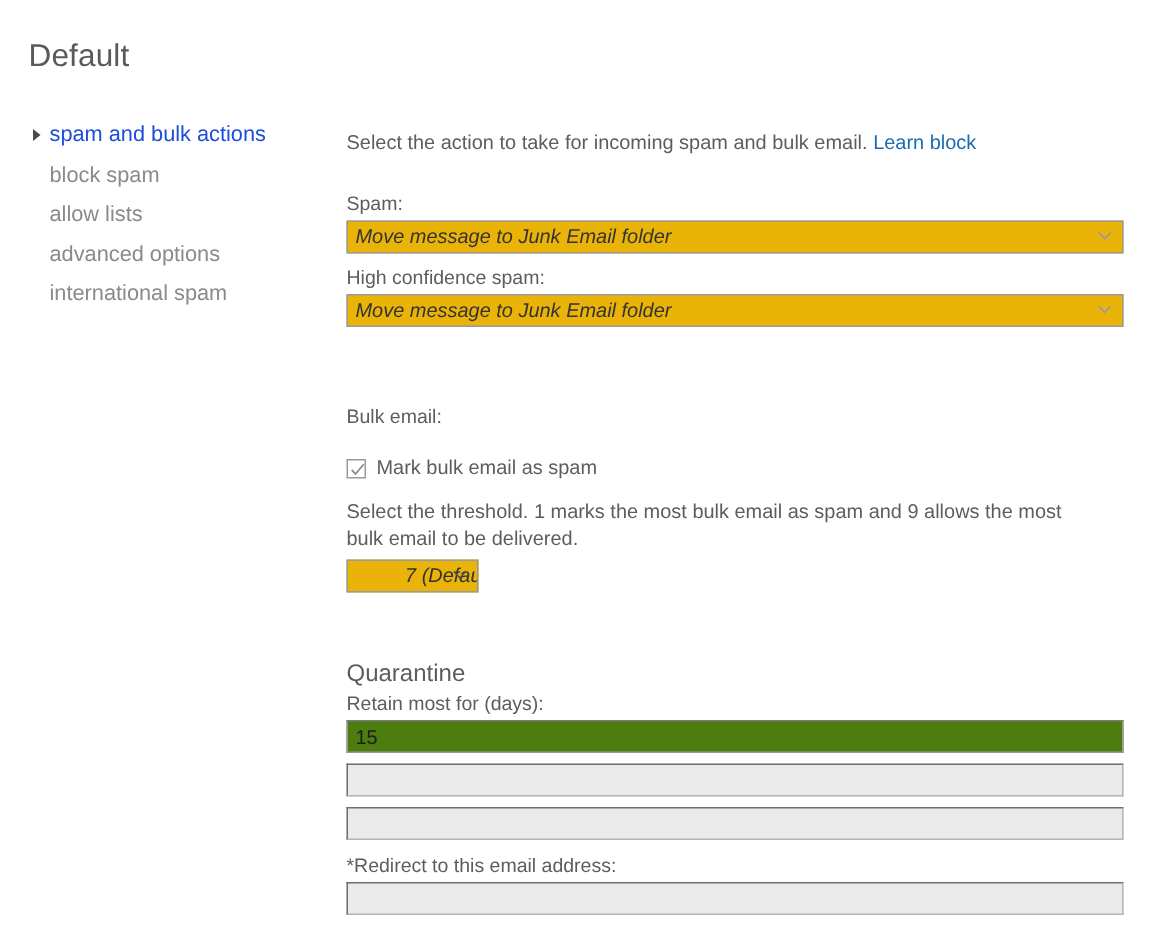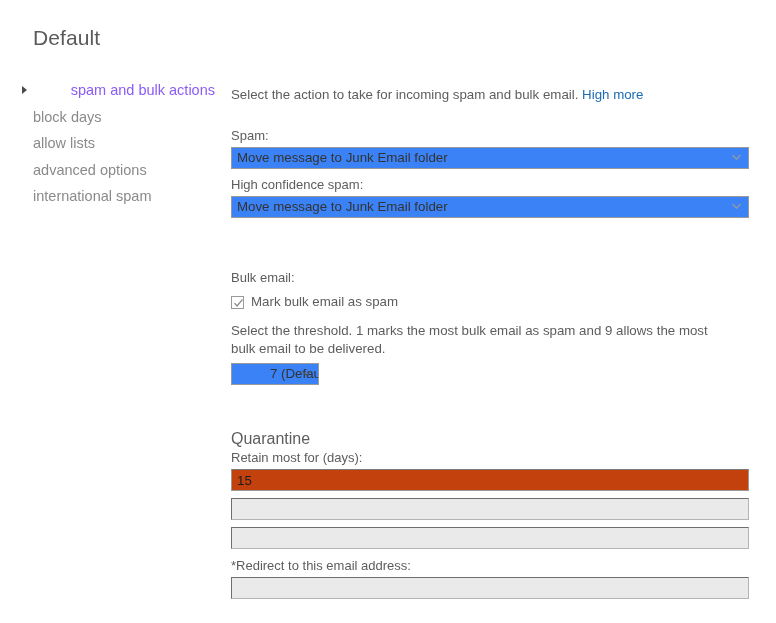--- a/index.html
+++ b/index.html
@@ -12,21 +12,21 @@
     background: #ffffff;
     font-family: "Liberation Sans", sans-serif;
     color: #444444;
     overflow: hidden;
     position: relative;
   }
 
   
   .page-title {
     position: absolute;
-    left: 33px;
+    left: 19px;
     top: 26px;
     font-size: 21px;
     font-weight: 400;
     color: #5a5a5a;
     letter-spacing: 0.1px;
   }
 
   
   .sidebar {
     position: absolute;
@@ -37,22 +37,21 @@
   .nav-item {
     position: relative;
     font-size: 14.5px;
     line-height: 26.5px;
     color: #8a8a8a;
     padding-left: 13px;
     white-space: nowrap;
     cursor: pointer;
   }
   .nav-item.selected {
-    color: #8b5cf6;
-    text-align: right;
+    color: #1d4ed8;
   }
   .nav-item .caret {
     position: absolute;
     left: 2px;
     top: 50%;
     transform: translateY(-50%);
     width: 0;
     height: 0;
     border-top: 4px solid transparent;
     border-bottom: 4px solid transparent;
@@ -86,29 +85,30 @@
     color: #5d5d5d;
     margin-bottom: 2px;
   }
 
   
   .select-box {
     position: relative;
     box-sizing: border-box;
     height: 22px;
     border: 1px solid #9a9a9a;
-    background: #3b82f6;
+    background: #eab308;
     font-size: 13.3px;
     color: #333333;
     line-height: 20px;
     padding: 0 26px 0 5px;
     white-space: nowrap;
     overflow: hidden;
     cursor: pointer;
     margin-bottom: 6px;
+    font-style: italic;
   }
   .select-box.wide { width: 518px; }
   .select-box.small {
     width: 88px;
     display: inline-block;
     margin-bottom: 0;
     padding-right: 22px;
     padding-left: 38px;
   }
   .chev {
@@ -122,41 +122,41 @@
   }
   .chev svg { display: block; }
 
   
   .text-input {
     box-sizing: border-box;
     width: 518px;
     height: 22px;
     border: 1px solid #9a9a9a;
     border-top-color: #7b7b7b;
-    background: #c2410c;
+    background: #4d7c0f;
     font-size: 13.3px;
     color: #1c1c1c;
     line-height: 20px;
     padding: 0 5px;
     outline: none;
     font-family: "Liberation Sans", sans-serif;
   }
   .text-input.disabled {
     background: #eaeaea;
     color: #9a9a9a;
     border-color: #b4b4b4;
     border-top-color: #6e6e6e;
     border-left-color: #6e6e6e;
   }
 
   
   .check-row {
     display: flex;
     align-items: center;
-    margin-top: 6px;
+    margin-top: 16px;
     margin-bottom: 1px;
     cursor: pointer;
   }
   .checkbox {
     box-sizing: border-box;
     width: 13px;
     height: 13px;
     border: 1px solid #9a9a9a;
     background: #ffffff;
     margin-right: 7px;
@@ -200,21 +200,21 @@
 <div class="sidebar">
 
 
   <div class="nav-item selected">
     <span class="caret"></span>
     <span>spam and bulk actions</span>
   </div>
 
   <div class="nav-item">
     
-    <span>block days</span>
+    <span>block spam</span>
   </div>
 
   <div class="nav-item">
     
     <span>allow lists</span>
   </div>
 
   <div class="nav-item">
     
     <span>advanced options</span>
@@ -224,21 +224,21 @@
     
     <span>international spam</span>
   </div>
 
 </div>
 
 <div class="content">
 
   <div class="intro">
     <span>Select the action to take for incoming spam and bulk email.</span>
-    <a href="#">High more</a>
+    <a href="#">Learn block</a>
   </div>
 
   
   <div class="field-label">Spam:</div>
   <div class="select-box wide">
     <span>Move message to Junk Email folder</span>
     <span class="chev">
       <svg width="9" height="9" viewBox="0 0 9 9">
           <path d="M0.5 2 L4.5 6.2 L8.5 2" fill="none" stroke="#9a9a9a" stroke-width="1.2"></path>
         </svg>

